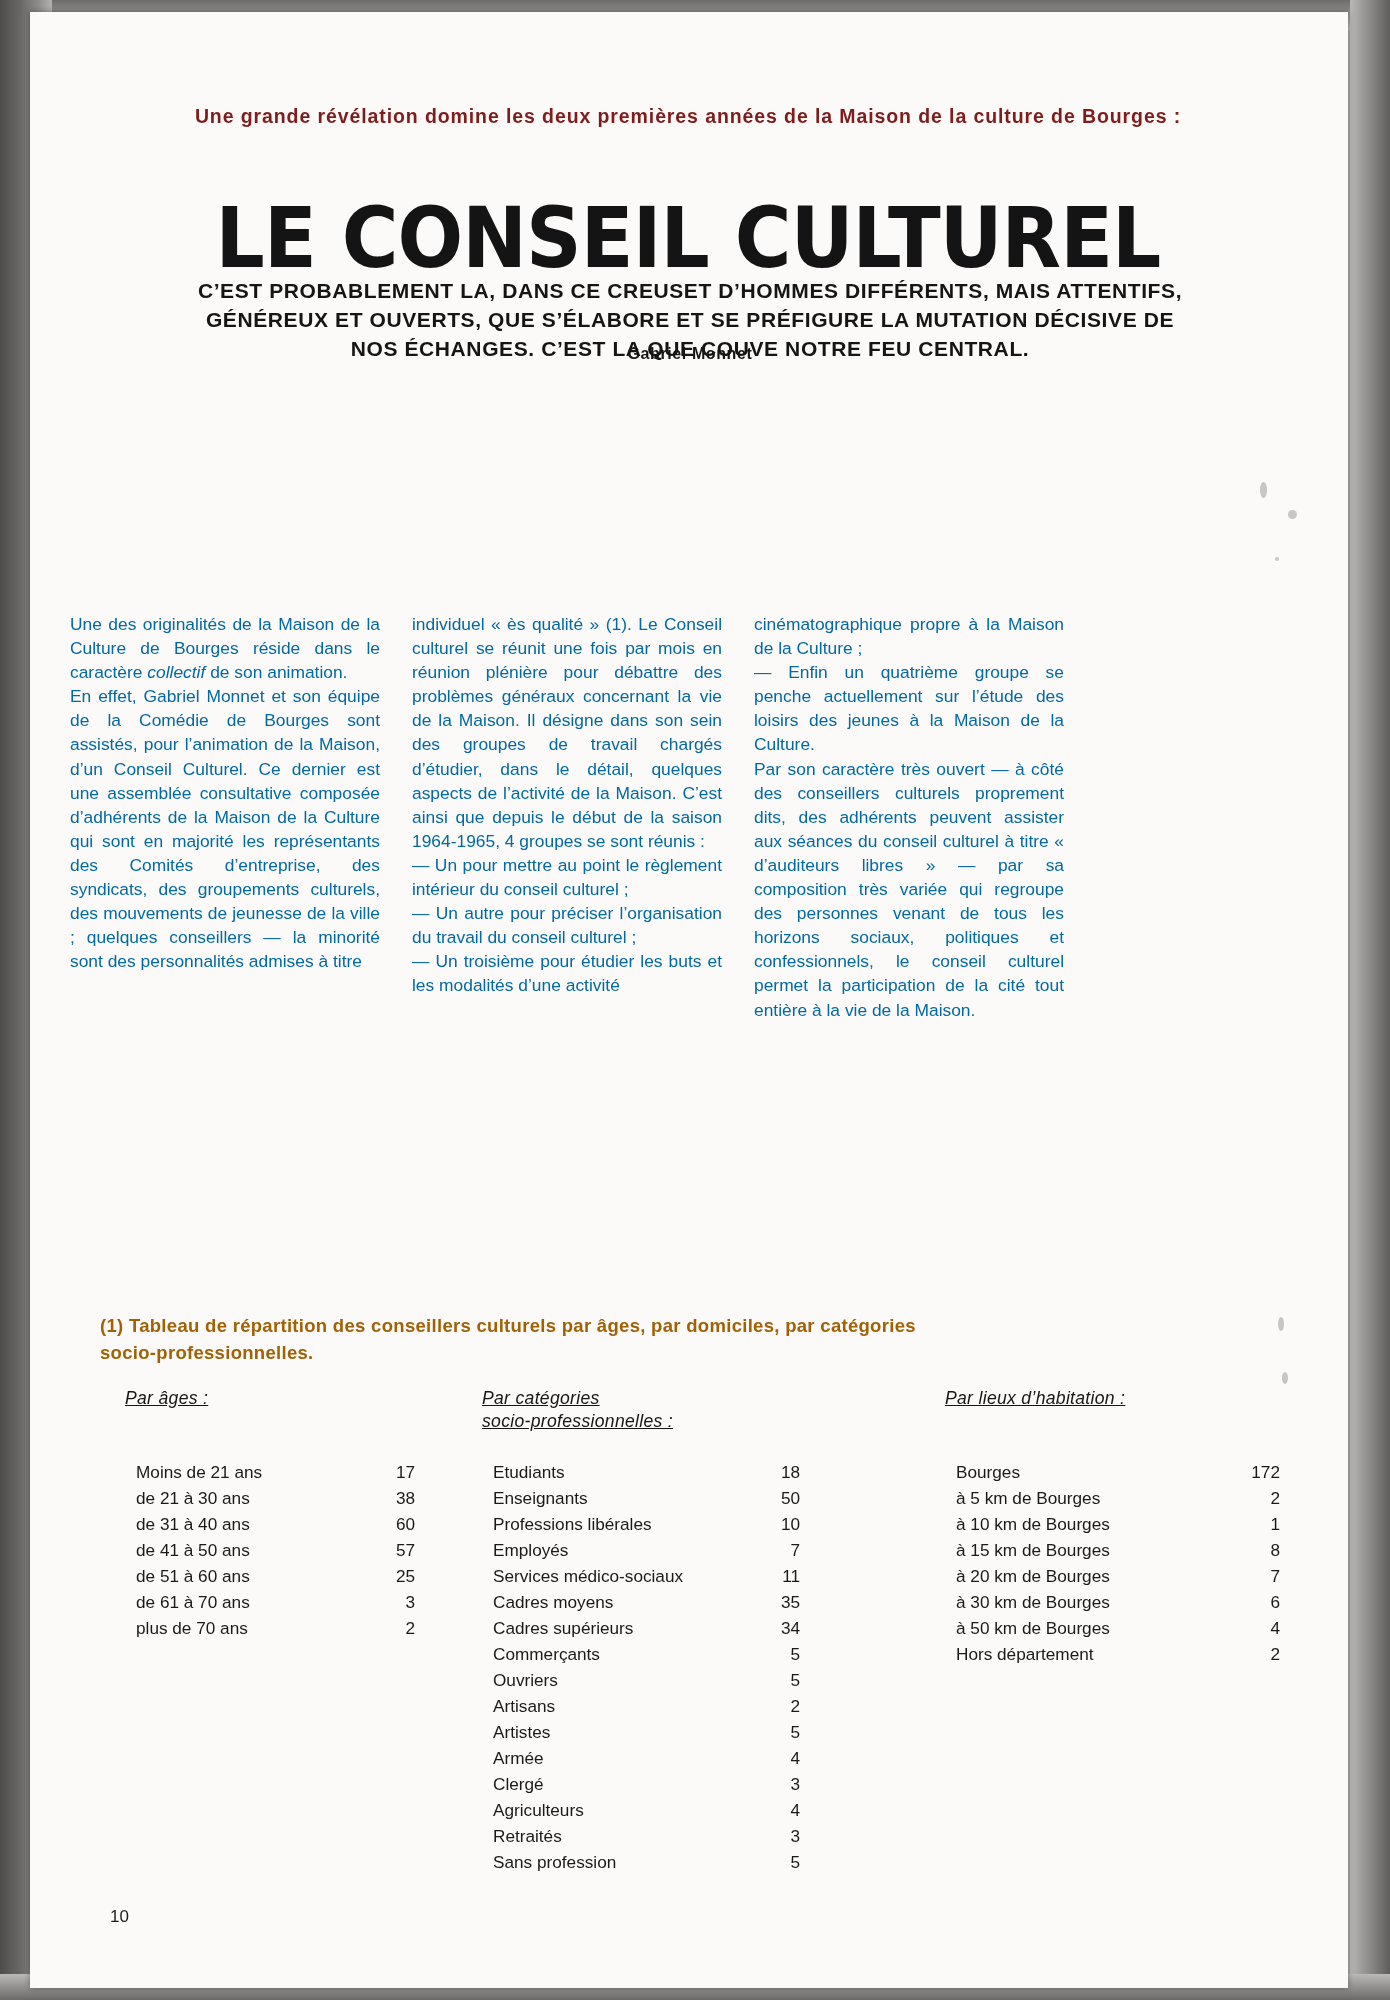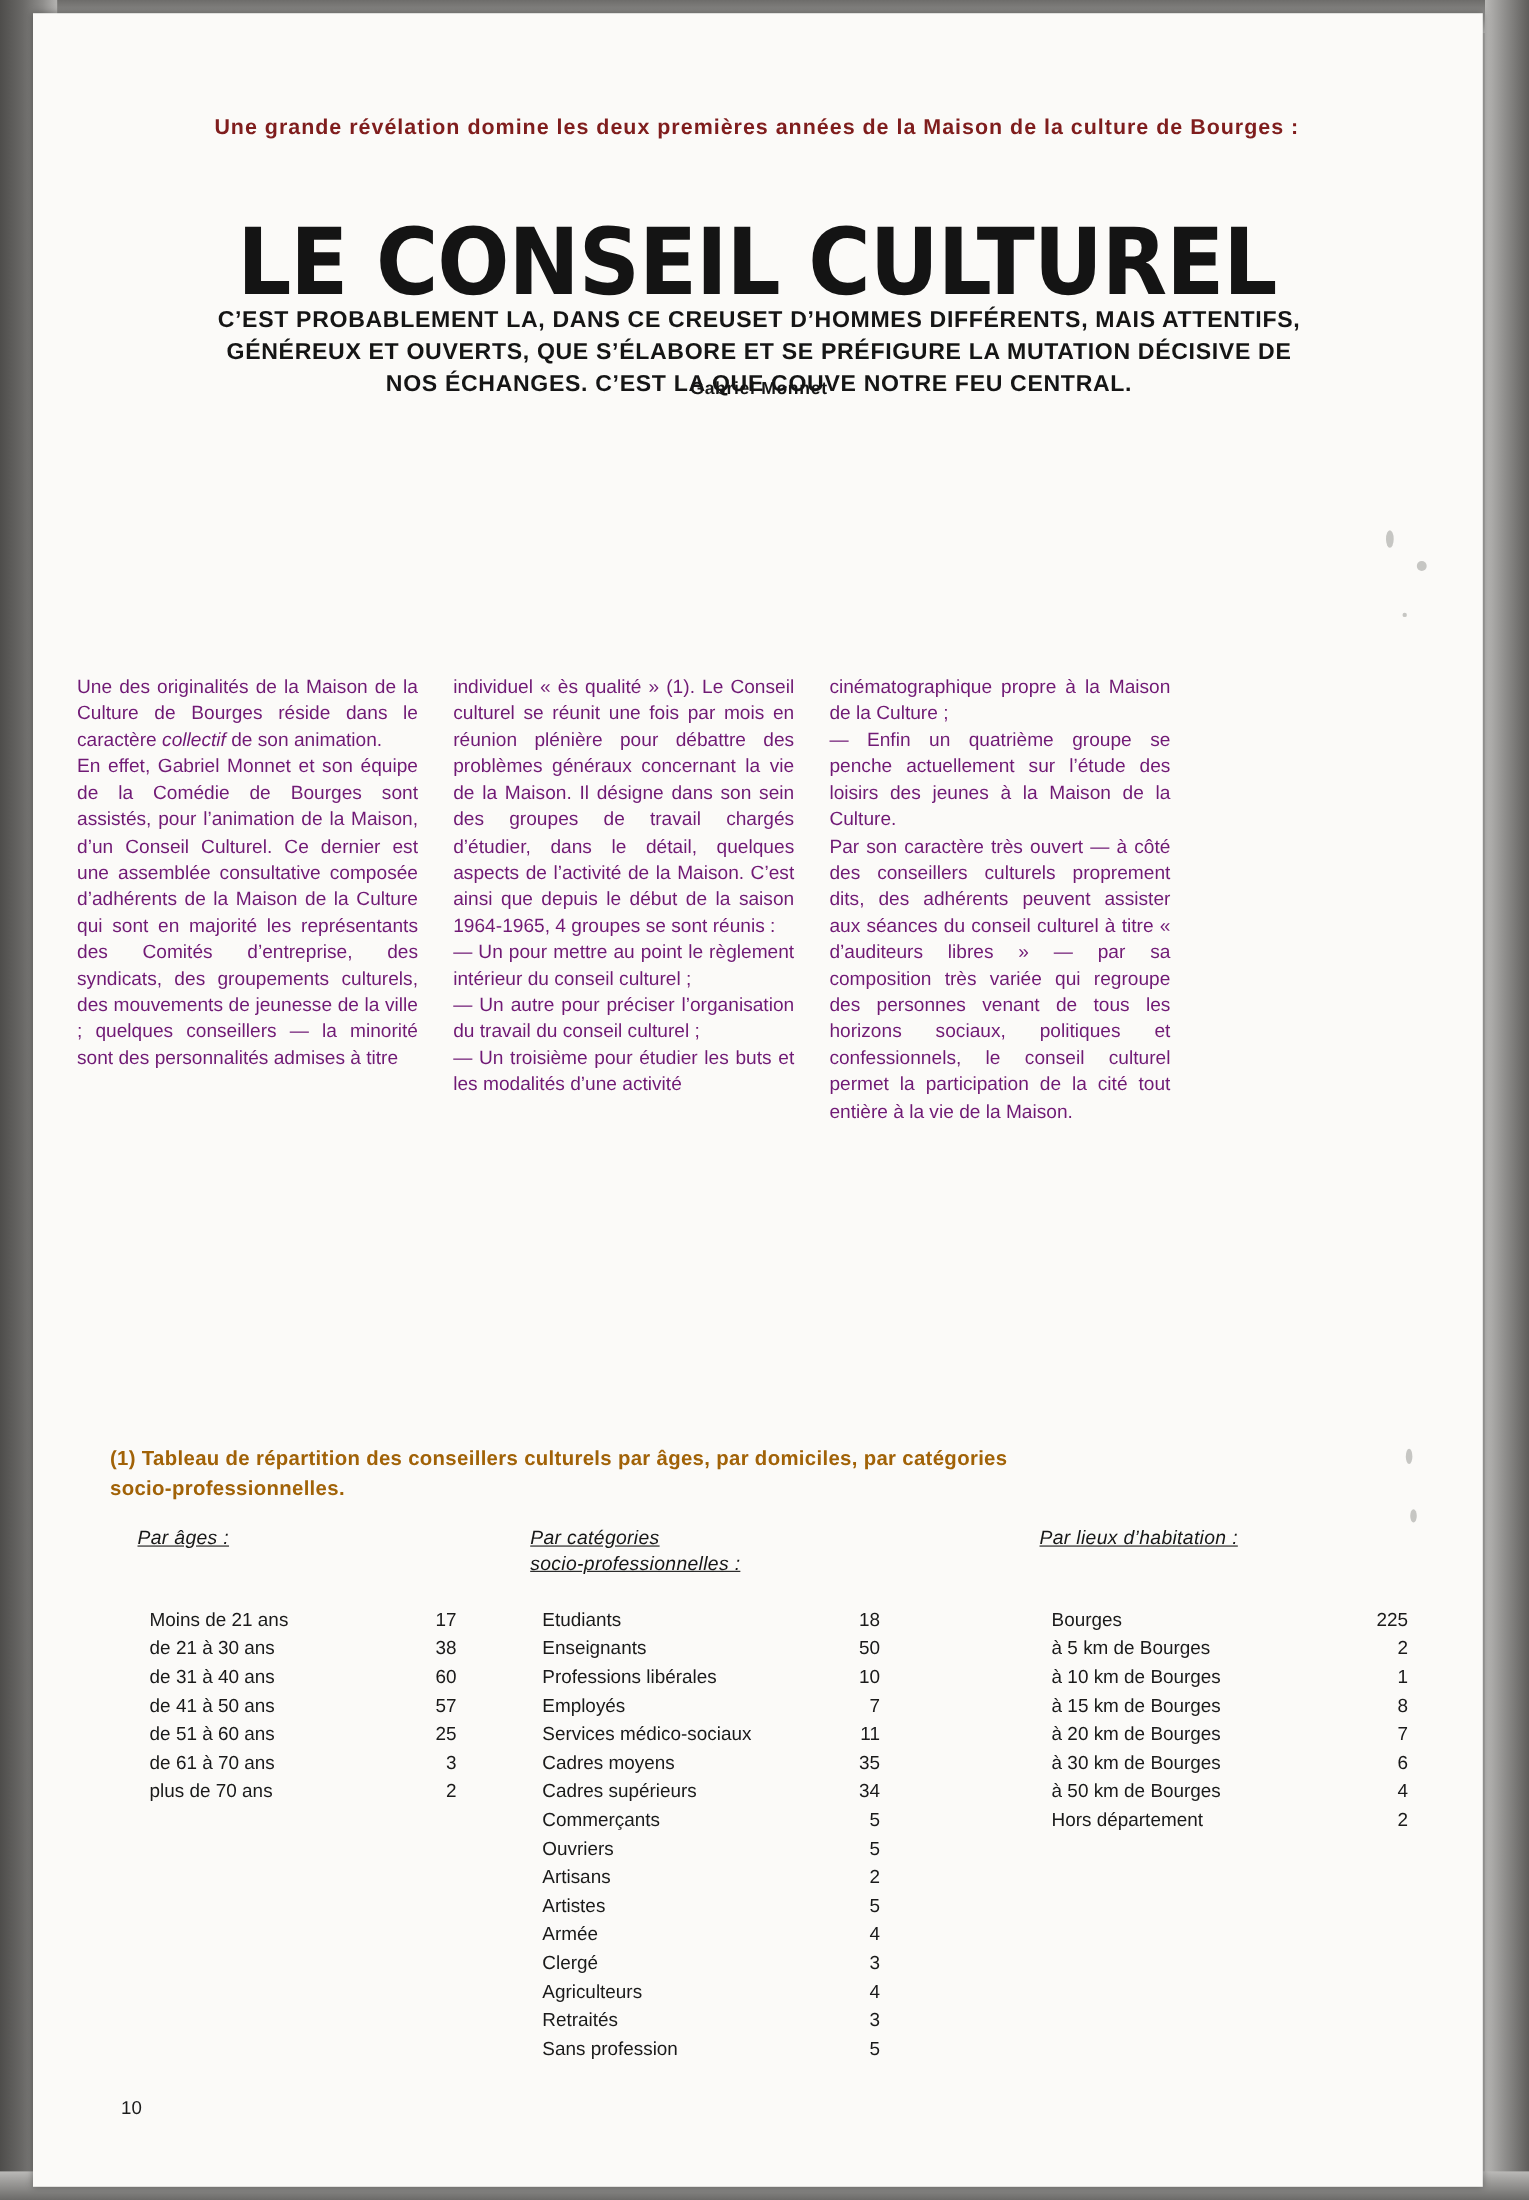--- a/index.html
+++ b/index.html
@@ -118,21 +118,21 @@
     left: 40px;
     top: 600px;
     width: 1245px;
     display: flex;
     gap: 32px;
   }
   .col {
     width: 310px;
     font-size: 17.4px;
     line-height: 24.1px;
-    color: #701a75;
+    color: #0369a1;
     text-align: justify;
     text-justify: inter-word;
     hyphens: none;
   }
   .col p {
     margin: 0;
   }
   .col p + p { margin-top: 0; }
   .col em { font-style: italic; }
 
@@ -378,21 +378,21 @@
         </div>
 
         <div class="tbl tbl-lieux">
           <div class="tbl-head">
             <span class="hl">Par lieux d’habitation :</span>
             <span class="hl"></span>
           </div>
           <div class="tbl-rows">
               <div class="trow">
                 <span class="lbl">Bourges</span>
-                <span class="val">225</span>
+                <span class="val">172</span>
               </div>
               <div class="trow">
                 <span class="lbl">à  5 km de Bourges</span>
                 <span class="val">2</span>
               </div>
               <div class="trow">
                 <span class="lbl">à 10 km de Bourges</span>
                 <span class="val">1</span>
               </div>
               <div class="trow">

